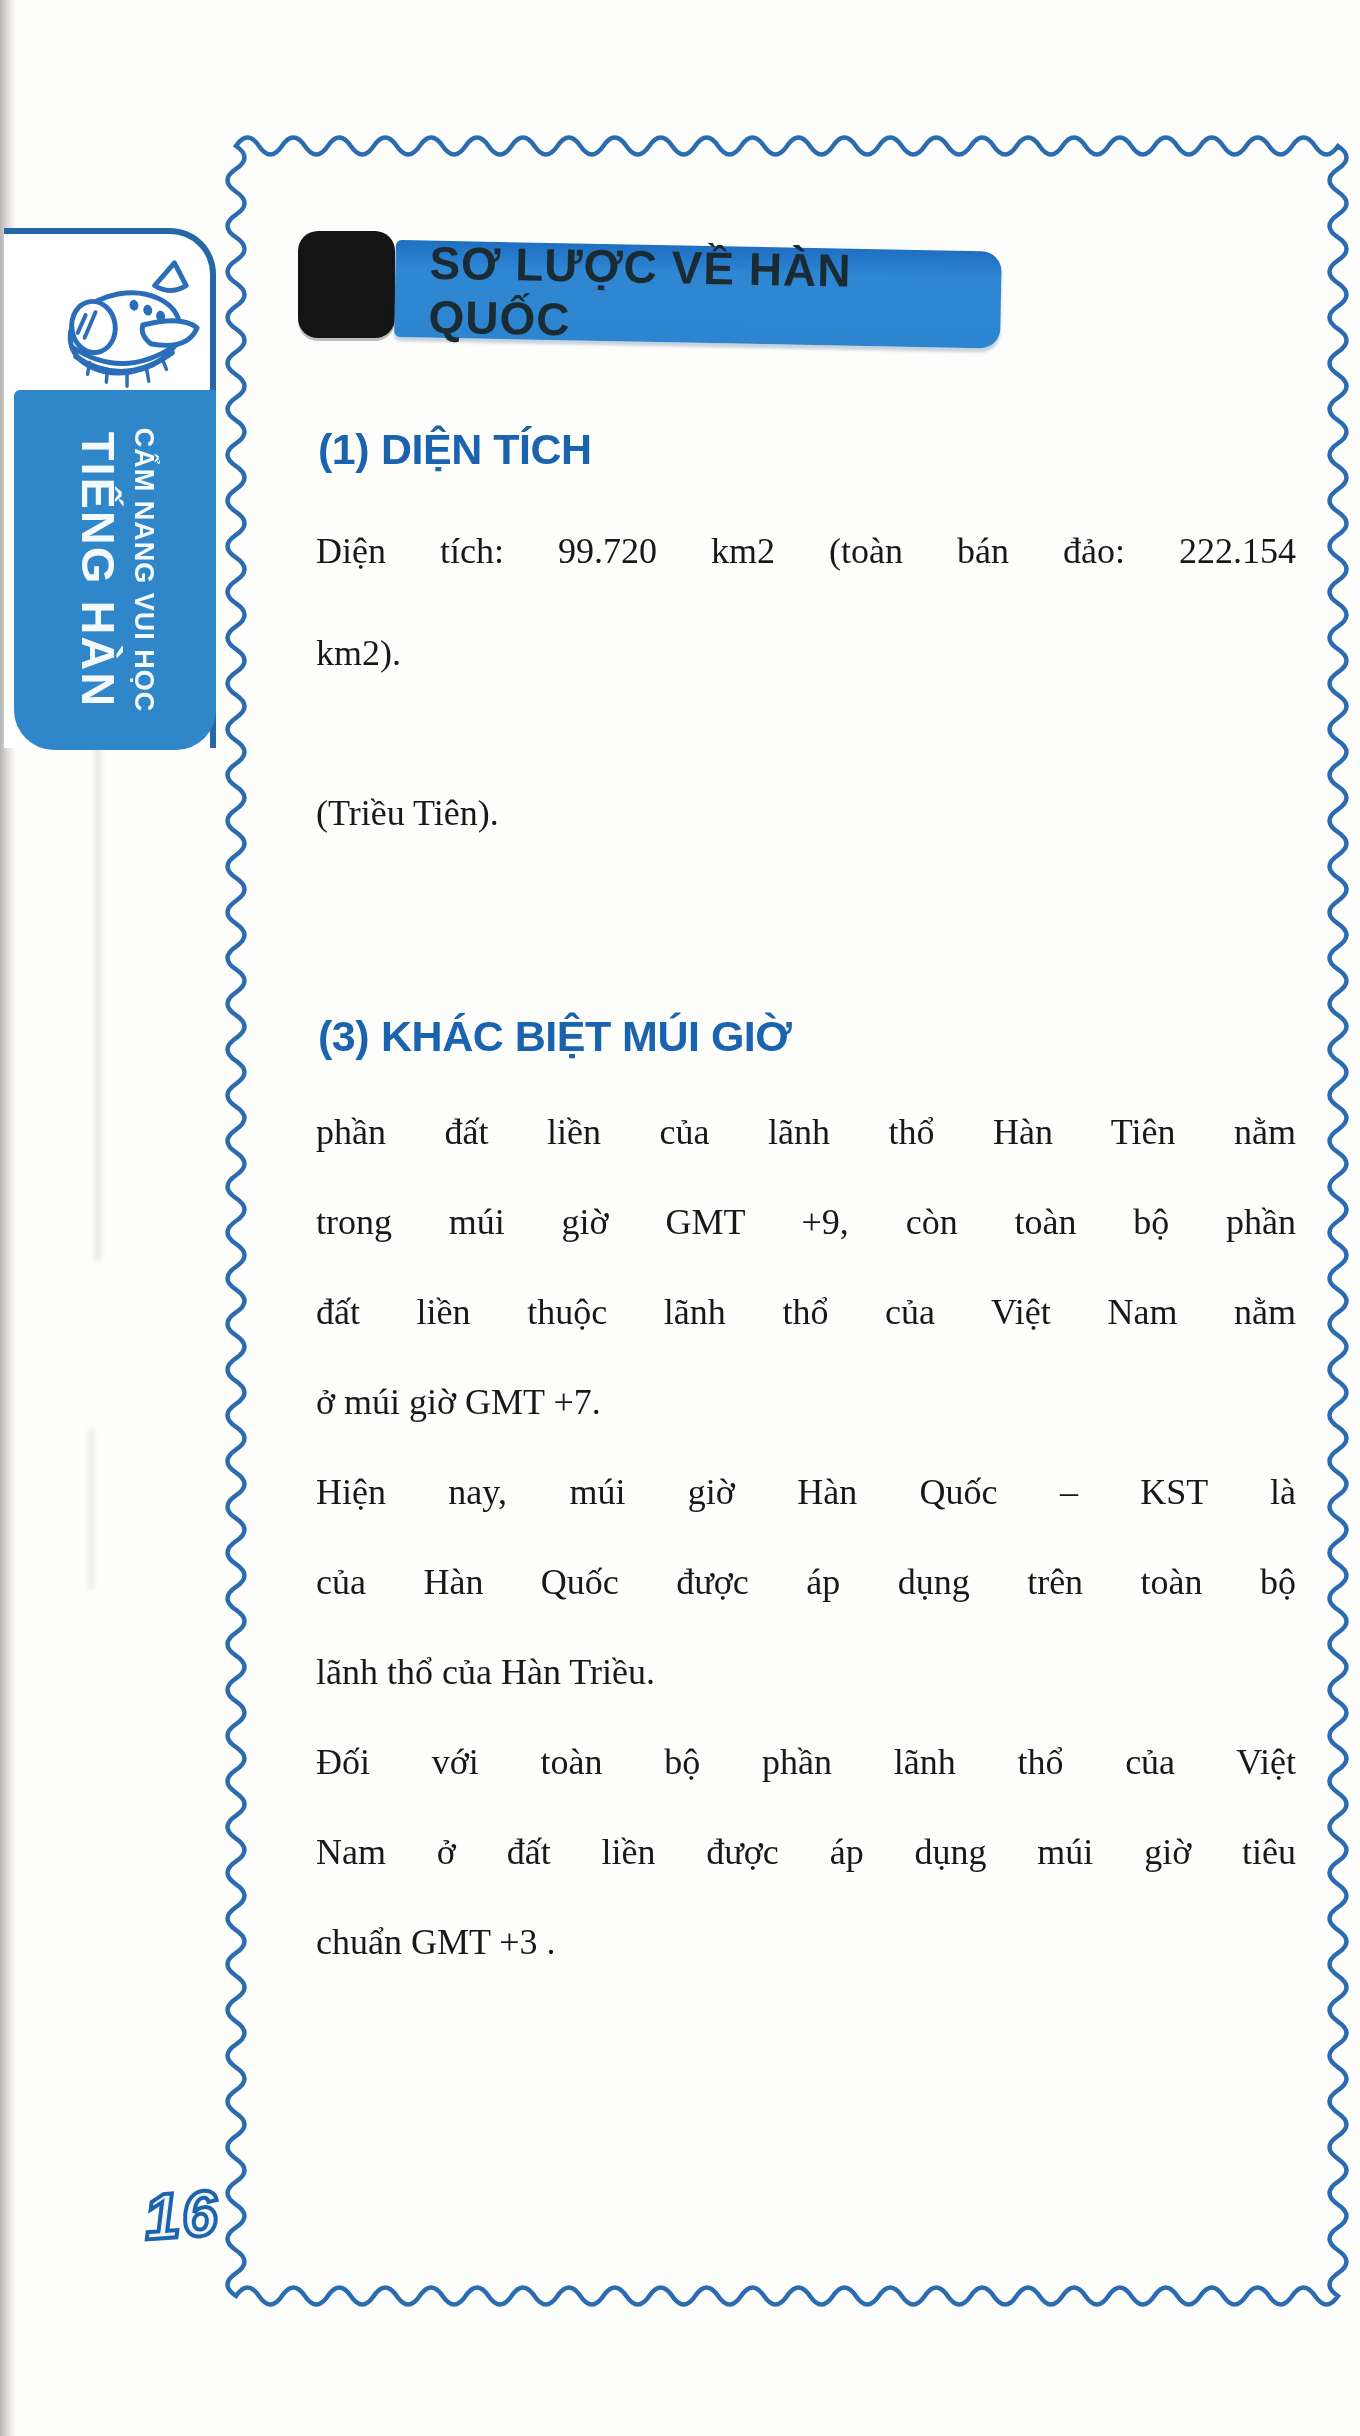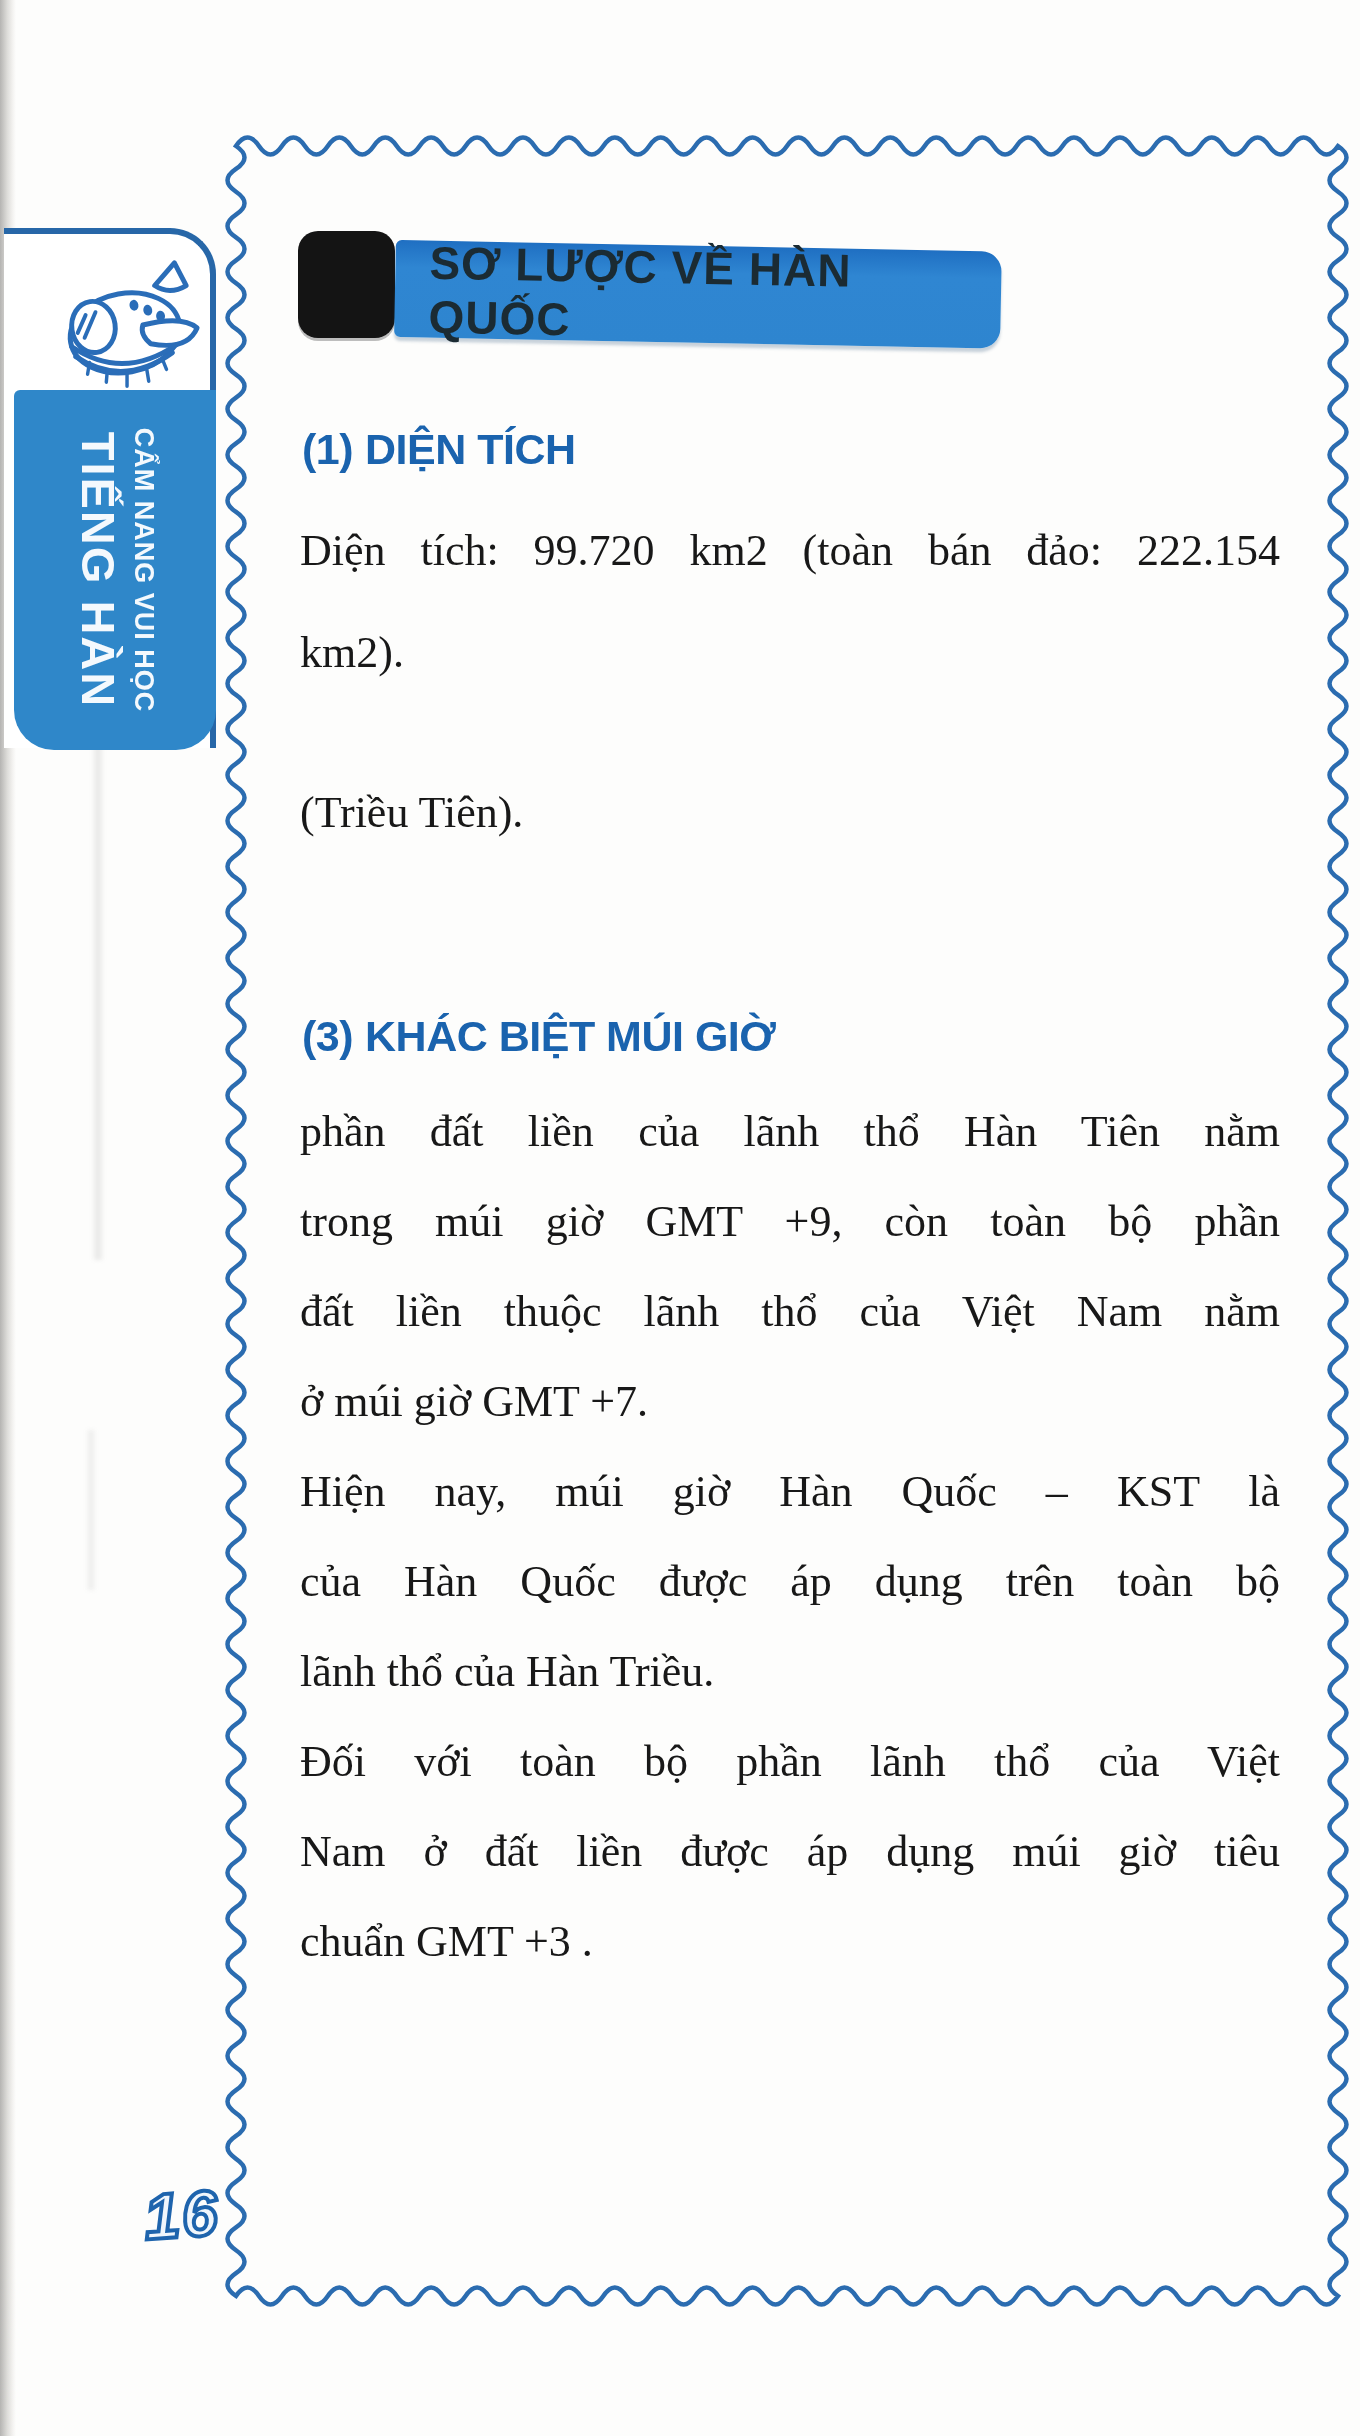--- a/index.html
+++ b/index.html
@@ -60,30 +60,30 @@
     border-radius:6px 20px 20px 6px;
     transform:rotate(1.1deg);transform-origin:0 50%;
     display:flex;align-items:center;padding-left:34px;box-sizing:border-box;
     box-shadow:0 4px 3px rgba(40,80,120,.25);
   }
   .banner-title{
     font-size:46px;font-weight:700;letter-spacing:1px;color:#1b2b33;
   }
 
   
-  .section{position:absolute;left:300px;width:980px;}
+  .section{position:absolute;left:316px;width:980px;}
   .sec-heading{
     color:#1a63ae;font-weight:700;font-size:43px;letter-spacing:-0.5px;
     margin:0 0 0 2px;white-space:nowrap;
   }
   .sec-num{margin-right:12px;}
   .sec-body{margin-top:26px;}
   .bline{
     font-family:"Liberation Serif","DejaVu Serif",serif;
-    font-size:44px;color:#181818;
+    font-size:36px;color:#181818;
     text-align:justify;text-align-last:justify;
   }
   .lh102 .bline{line-height:102px;height:102px;}
   .lh90  .bline{line-height:90px;height:90px;}
   .bline.last{text-align-last:left;}
 
   
   .pagenum{
     position:absolute;left:144px;top:2178px;
     font-size:64px;font-weight:700;font-style:italic;

